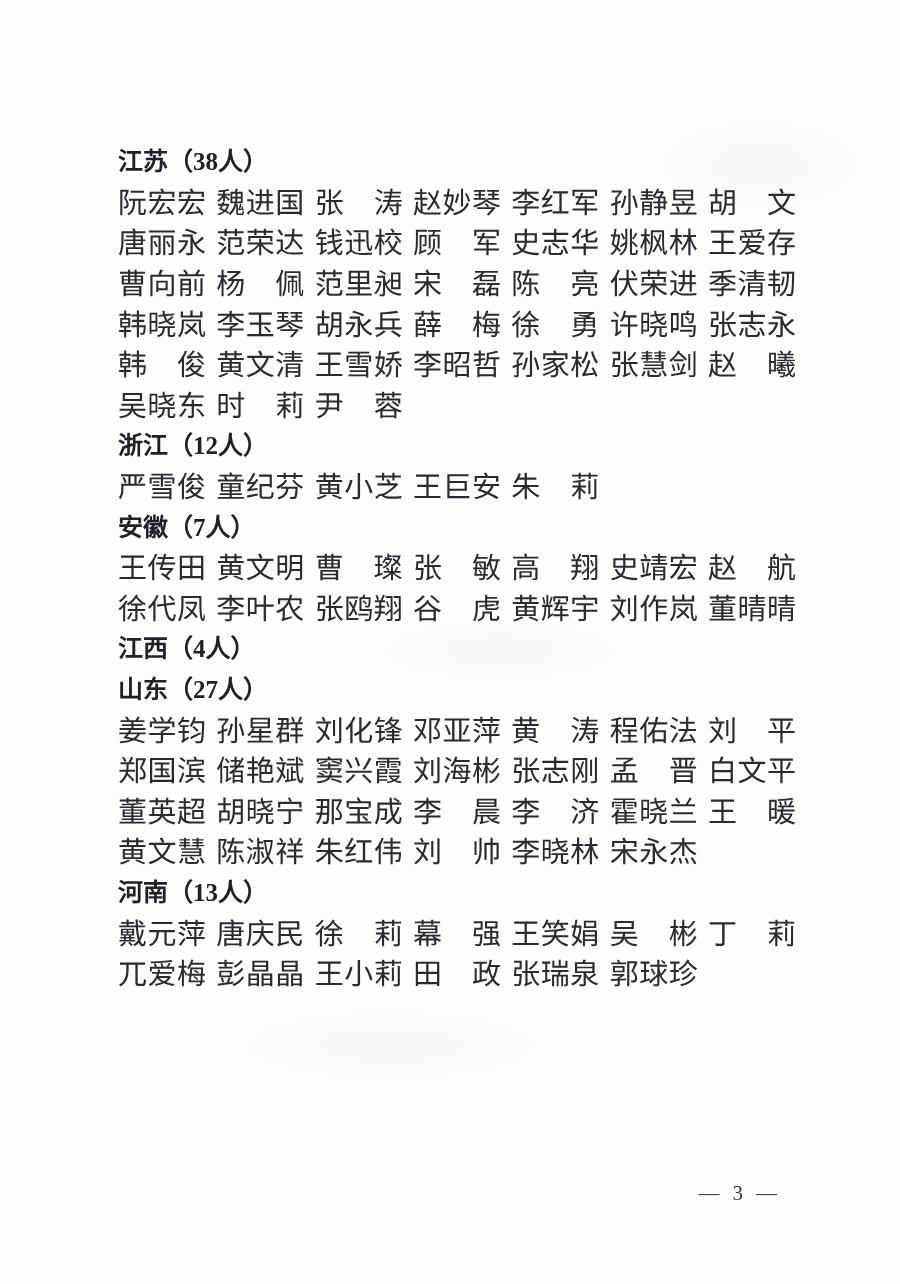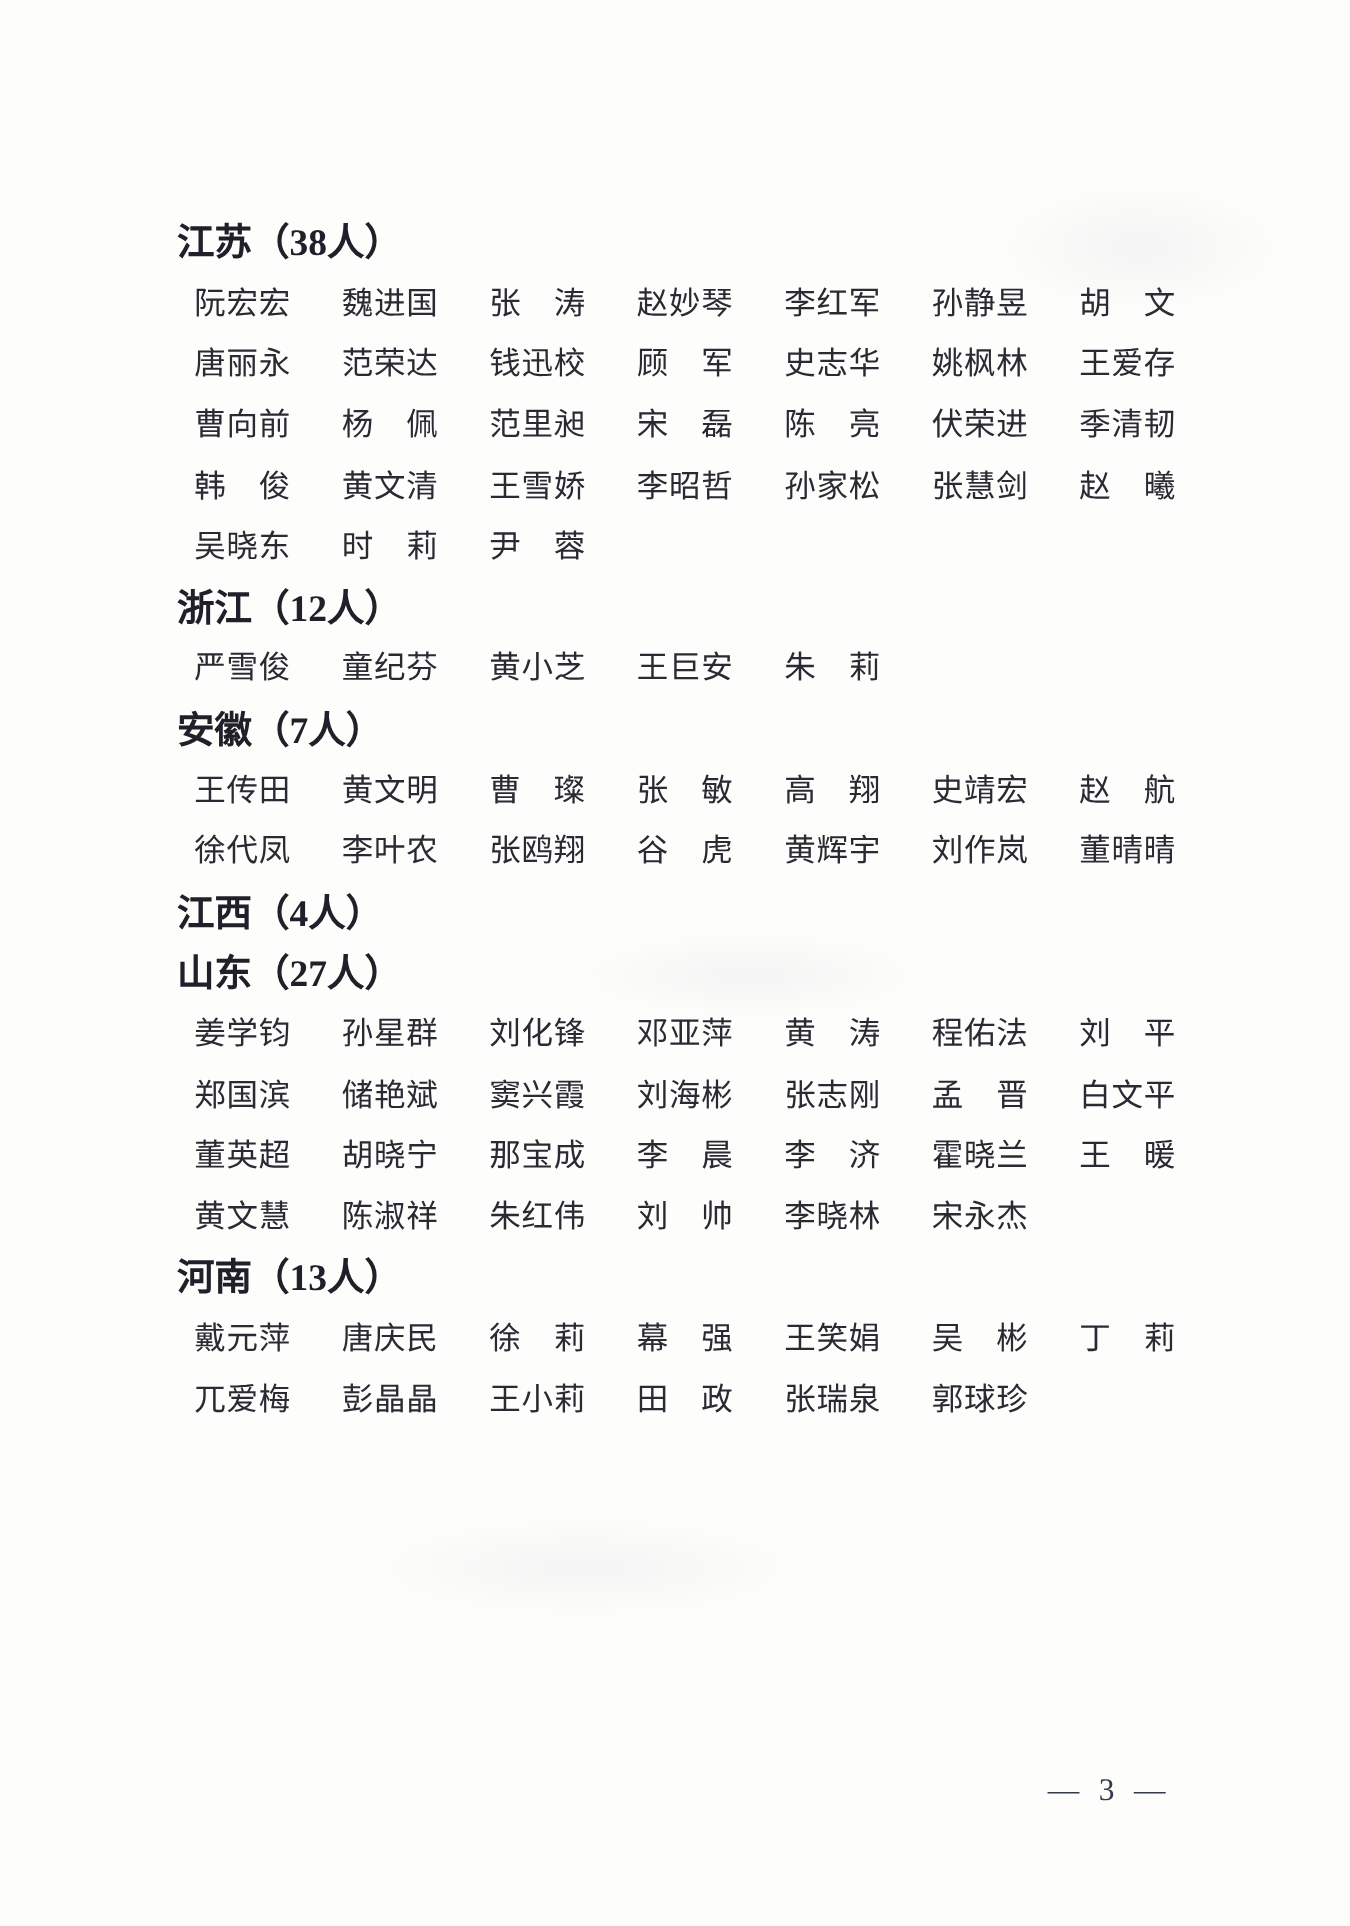--- a/index.html
+++ b/index.html
@@ -35,21 +35,21 @@
     font-weight: 700;
     color: #20202a;
     white-space: pre;
   }
   .name-row {
     height: 40.6px;
     display: grid;
     grid-template-columns: repeat(7, 76px);
     justify-content: space-between;
     align-content: center;
-    font-size: 21px;
+    font-size: 29px;
     color: #2a2a33;
     gap: 14px;
   }
   .person-name {
     white-space: pre;
     letter-spacing: 0.5px;
   }
   .page-number {
     position: absolute;
     top: 1181px;
@@ -100,20 +100,29 @@
       <div class="name-row">
         <span class="person-name">曹向前</span>
         <span class="person-name">杨　佩</span>
         <span class="person-name">范里昶</span>
         <span class="person-name">宋　磊</span>
         <span class="person-name">陈　亮</span>
         <span class="person-name">伏荣进</span>
         <span class="person-name">季清韧</span>
       </div>
       <div class="name-row">
+        <span class="person-name">韩晓岚</span>
+        <span class="person-name">李玉琴</span>
+        <span class="person-name">胡永兵</span>
+        <span class="person-name">薛　梅</span>
+        <span class="person-name">徐　勇</span>
+        <span class="person-name">许晓鸣</span>
+        <span class="person-name">张志永</span>
+      </div>
+      <div class="name-row">
         <span class="person-name">韩　俊</span>
         <span class="person-name">黄文清</span>
         <span class="person-name">王雪娇</span>
         <span class="person-name">李昭哲</span>
         <span class="person-name">孙家松</span>
         <span class="person-name">张慧剑</span>
         <span class="person-name">赵　曦</span>
       </div>
       <div class="name-row">
         <span class="person-name">吴晓东</span>

